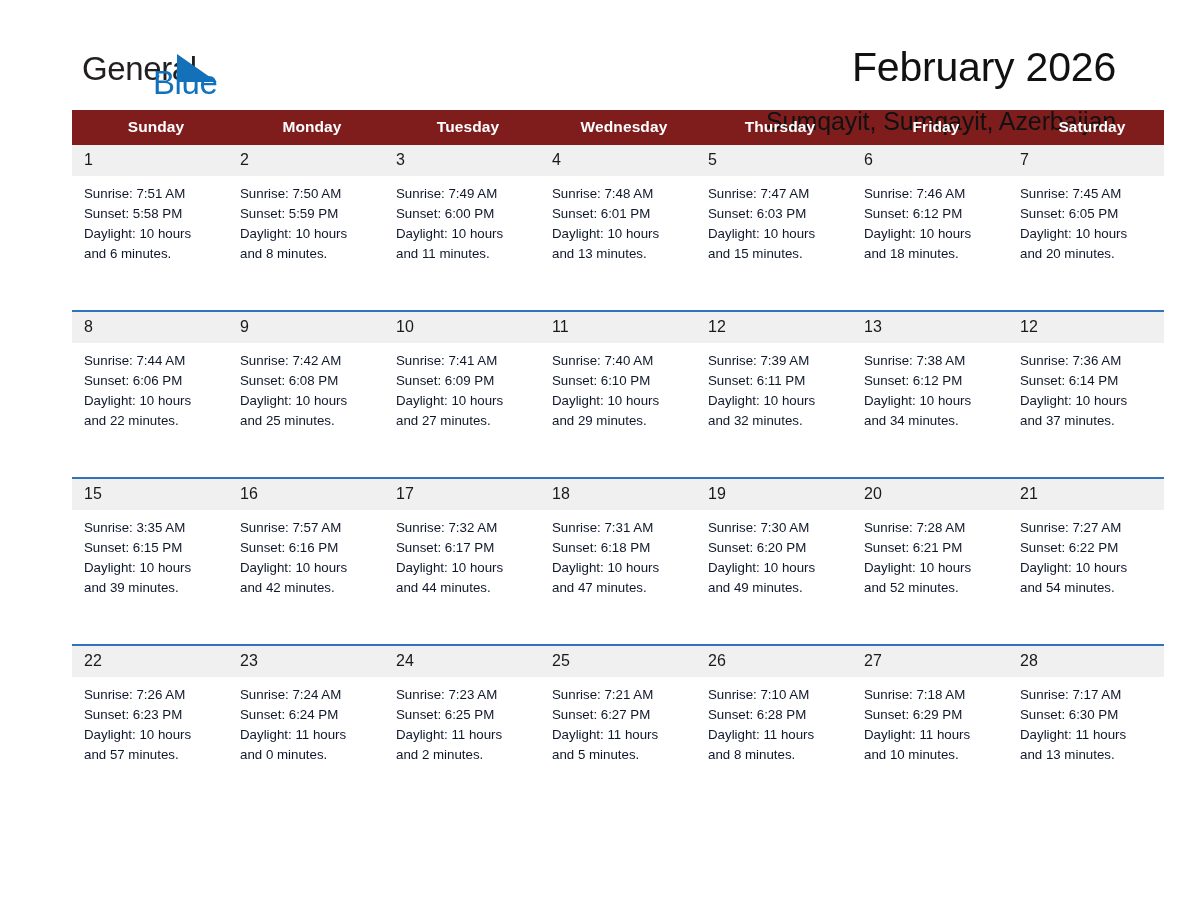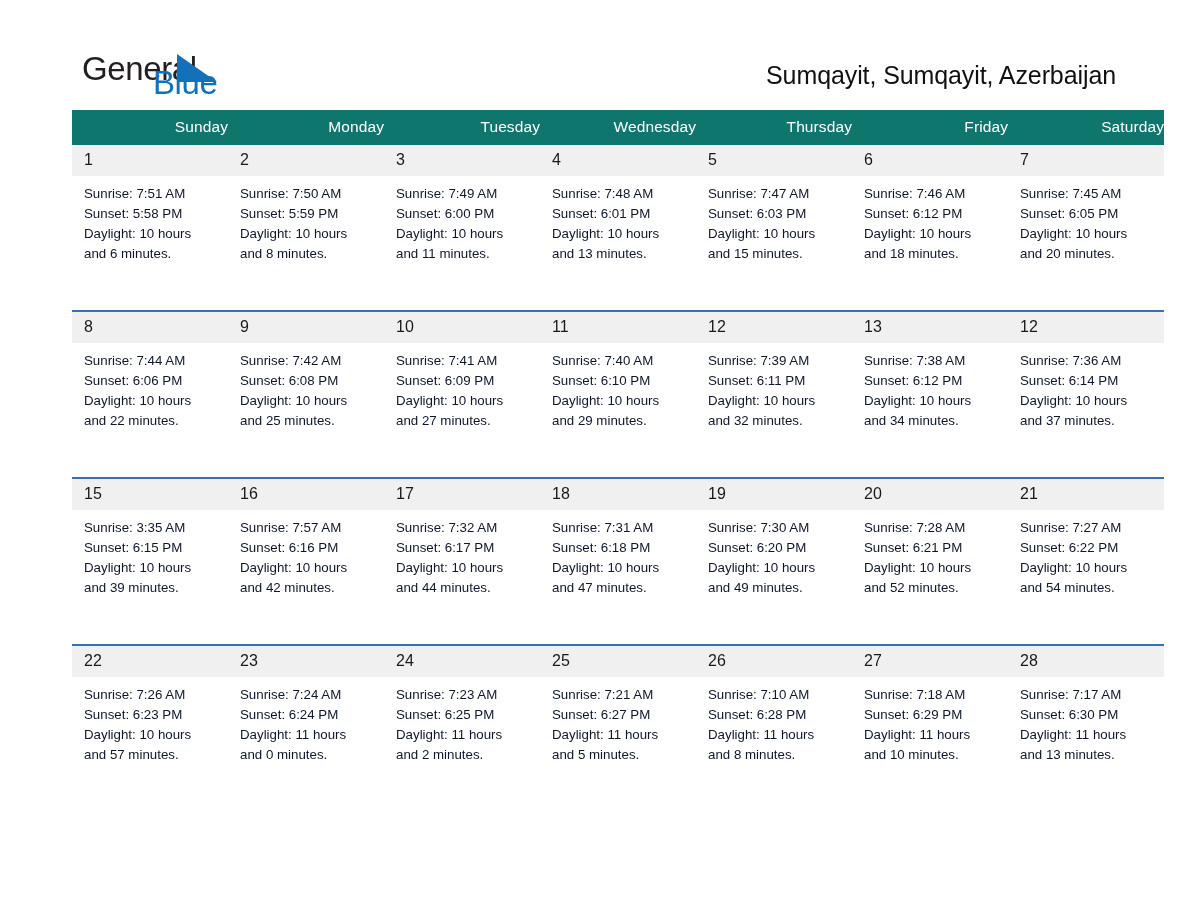--- a/index.html
+++ b/index.html
@@ -89,25 +89,25 @@
   }
 
   
   .calendar {
     width: 1092px;
     border-collapse: collapse;
     table-layout: fixed;
     margin-top: 14px;
   }
   .calendar th {
-    background: #0f766e;
+    background: #7f1d1d;
     color: #ffffff;
     font-size: 15.5px;
-    font-weight: normal;
-    text-align: right;
+    font-weight: bold;
+    text-align: center;
     padding: 8px 0 9px 12px;
     height: 32px;
     box-sizing: border-box;
     letter-spacing: 0.1px;
   }
   .calendar td {
     vertical-align: top;
     padding: 0;
     width: 156px;
     border-top: 2px solid #3172b9;
@@ -141,20 +141,21 @@
 
 <div class="page">
 
   <div class="header">
     <div class="logo">
       <span class="logo-general">General</span>
       <span class="logo-triangle"></span>
       <span class="logo-blue">Blue</span>
     </div>
     <div class="titles">
+      <h1 class="cal-title">February 2026</h1>
       <div class="cal-subtitle">Sumqayit, Sumqayit, Azerbaijan</div>
     </div>
   </div>
 
   <table class="calendar">
     <thead>
       <tr>
         <th>Sunday</th>
         <th>Monday</th>
         <th>Tuesday</th>

